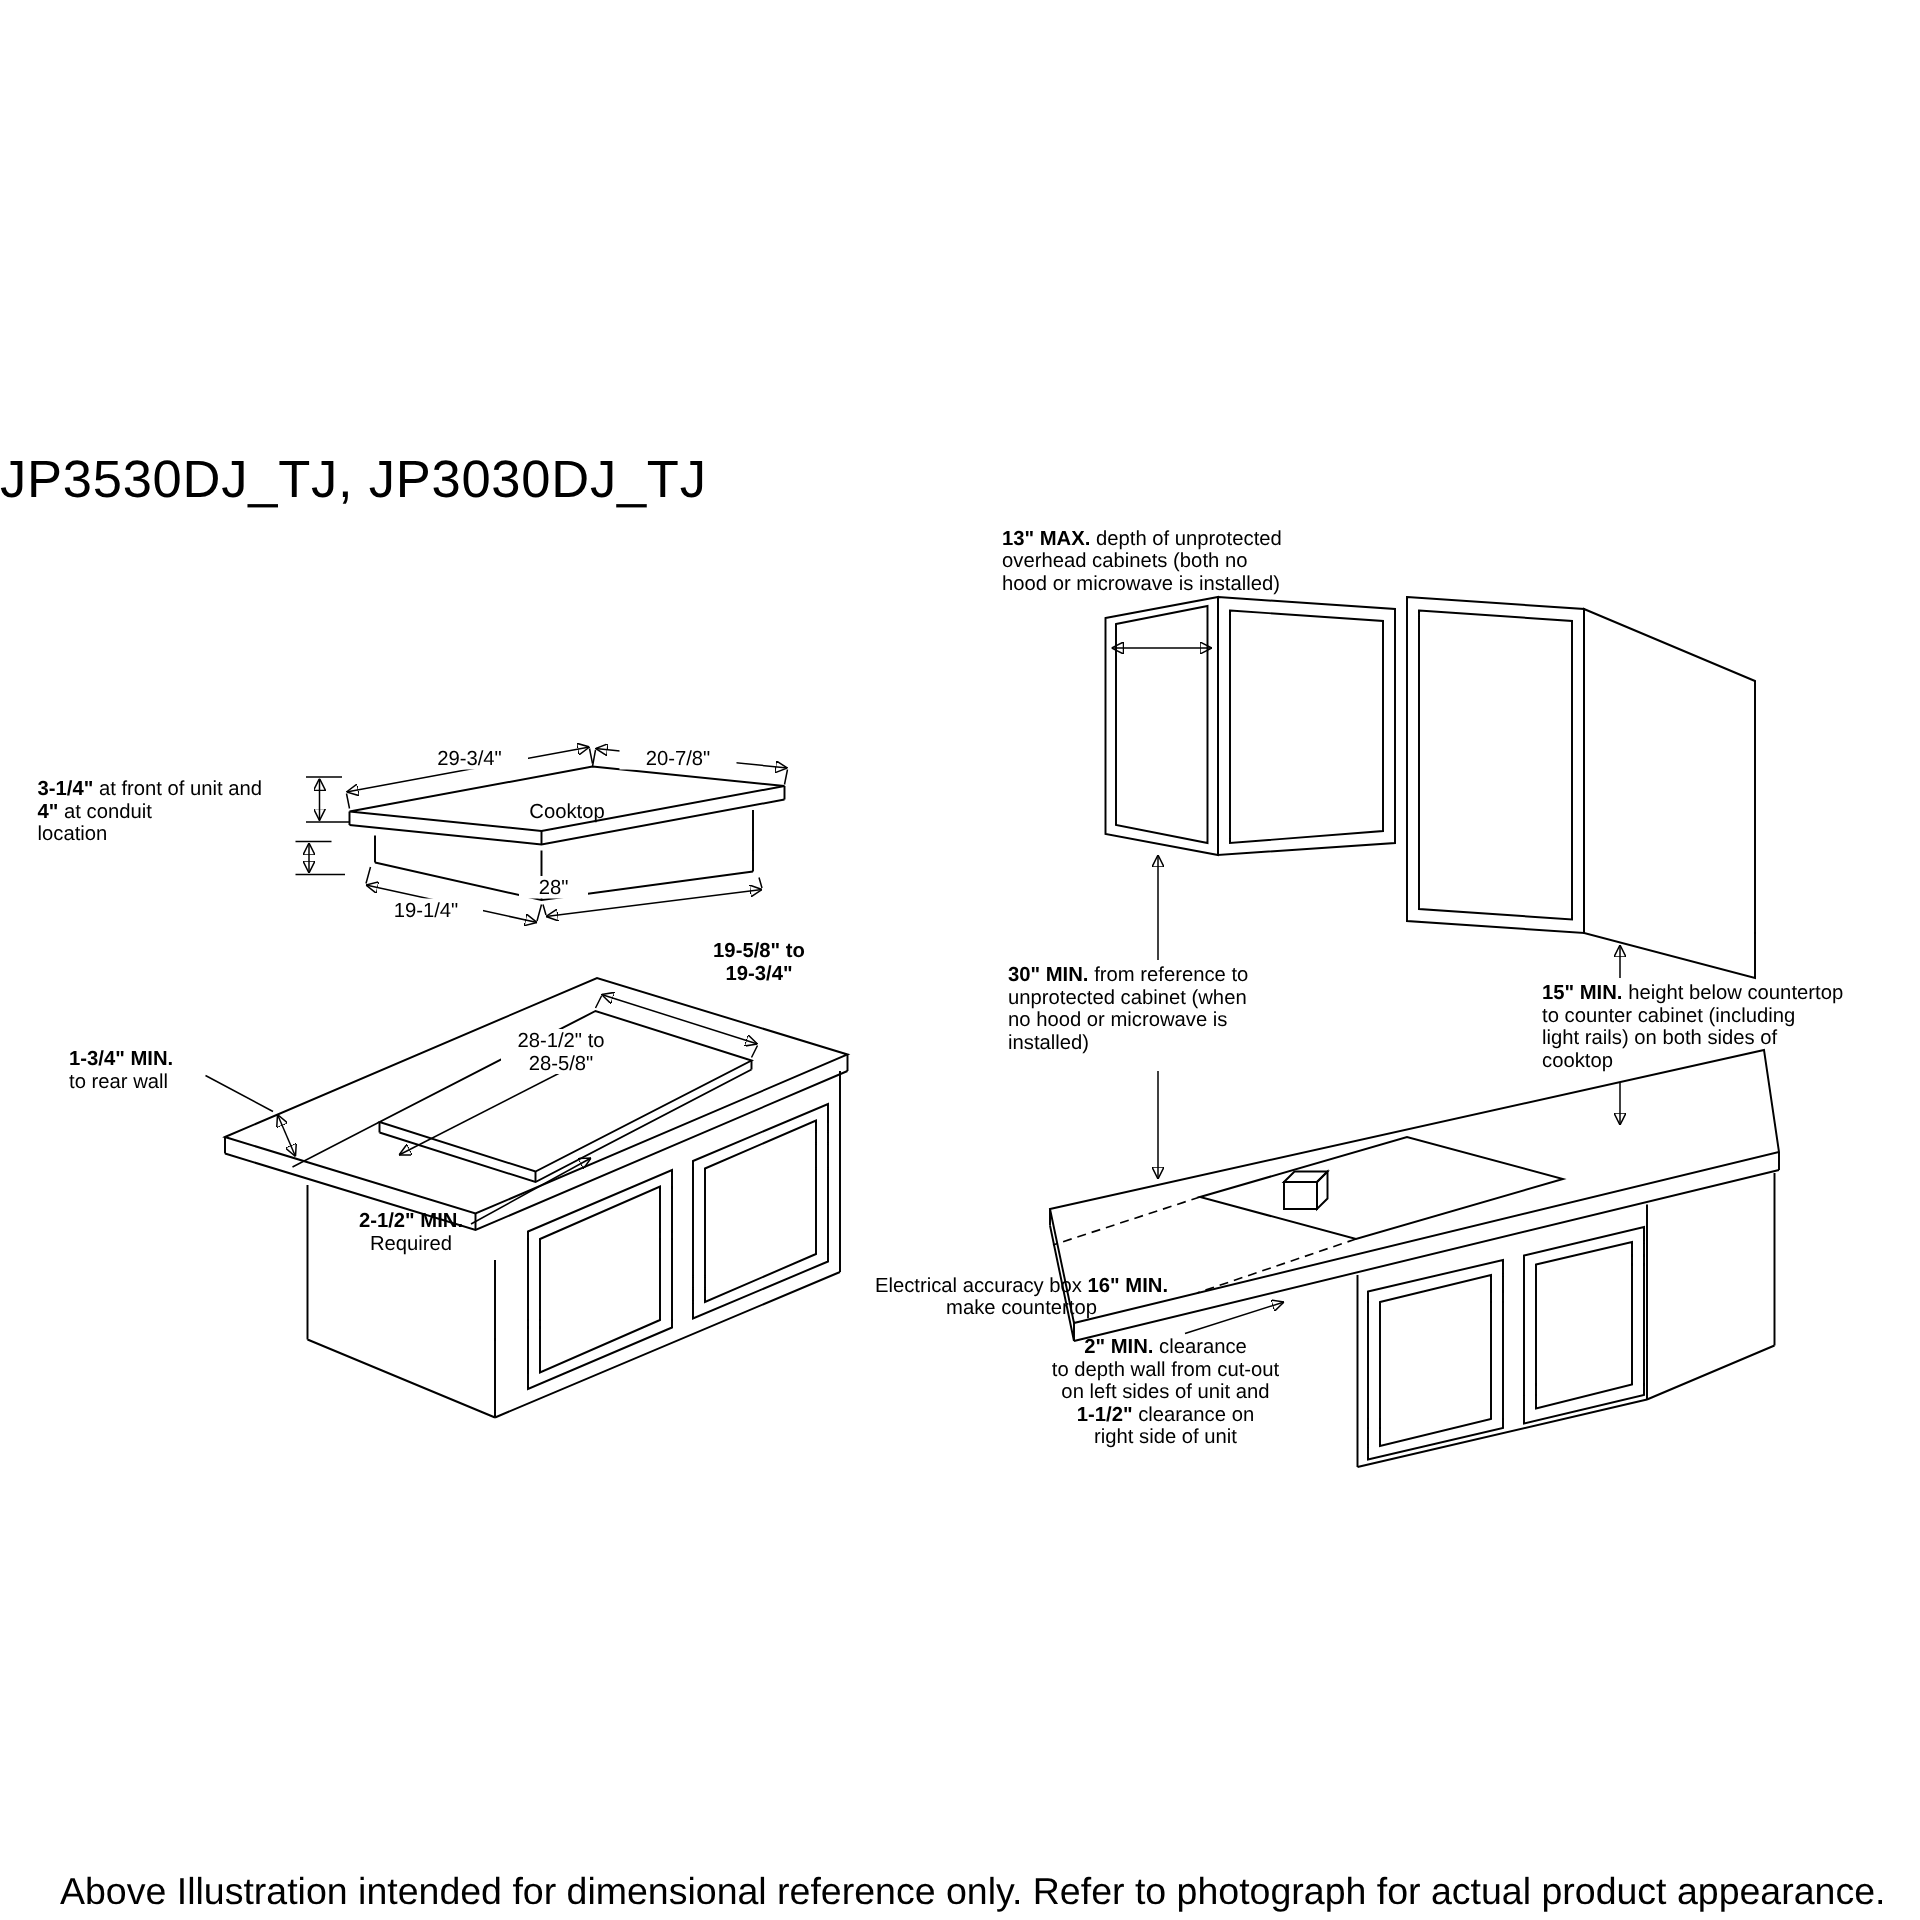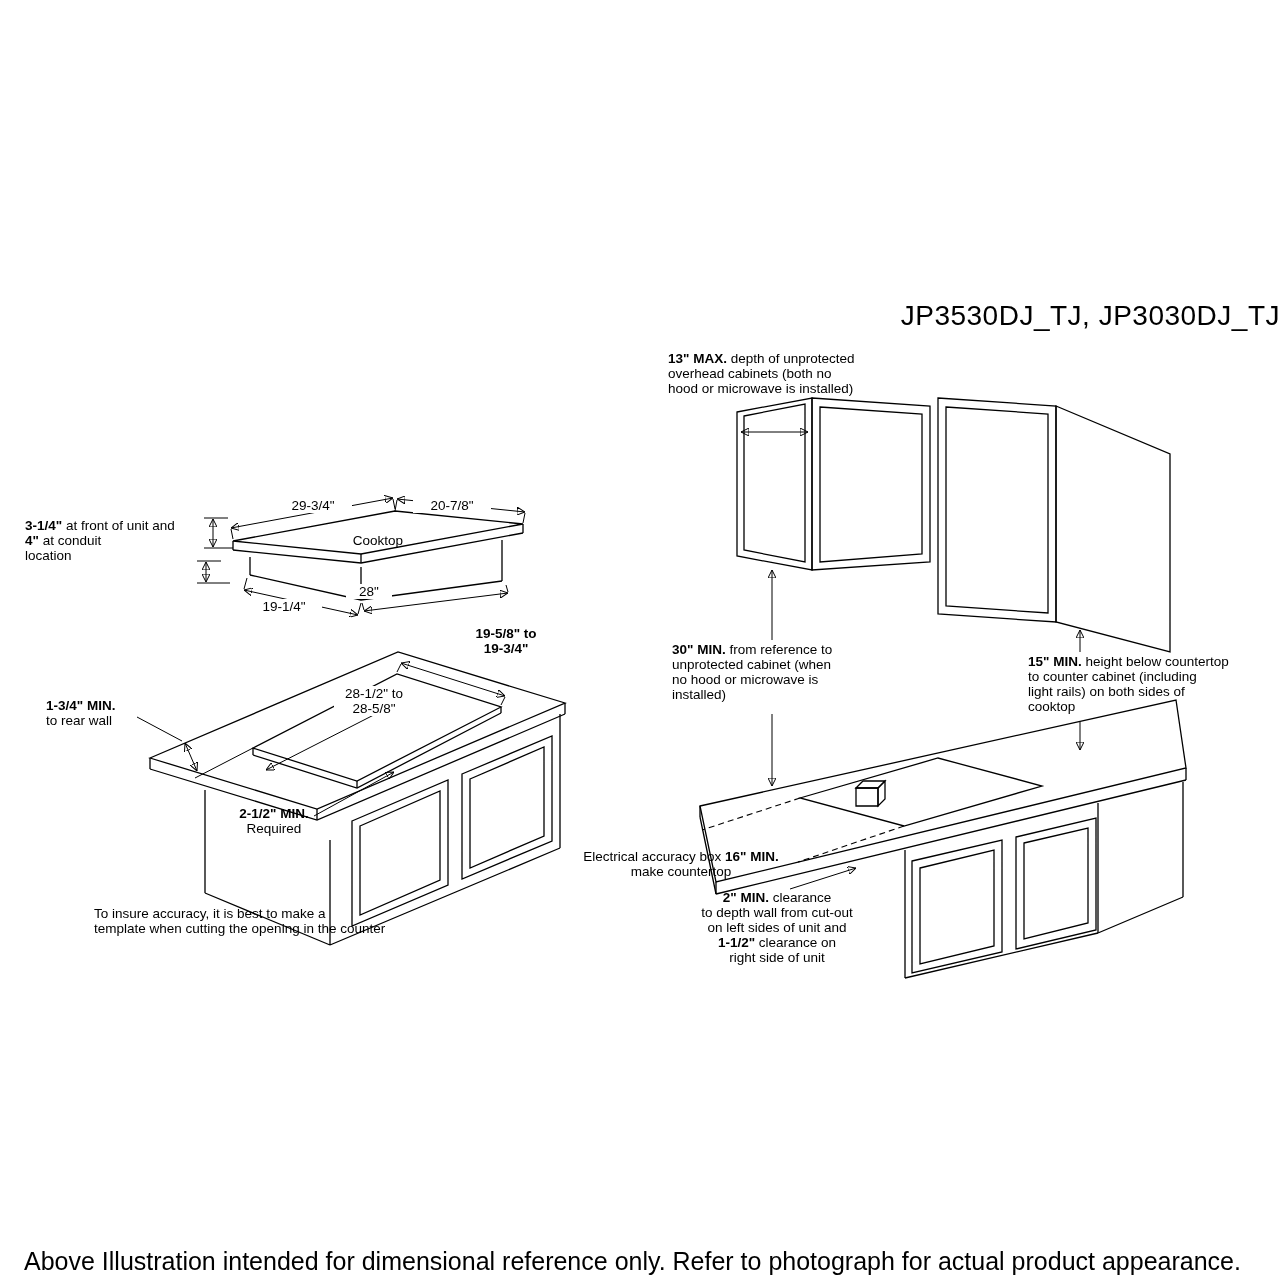--- a/index.html
+++ b/index.html
@@ -8,22 +8,22 @@
   .page{position:relative;width:1280px;height:1280px;background:#fff;overflow:hidden}
   .art{position:absolute;left:0;top:0;width:1280px;height:1280px}
   .art path, .art line, .art polyline{stroke:#000;fill:none}
   .obj{stroke-width:1.3px}
   .dimline{stroke-width:1px}
   .dash{stroke-width:1.1px;stroke-dasharray:6 4}
   .ann{position:absolute;font-size:13.5px;line-height:15px;color:#000;white-space:nowrap}
   .ann b{font-weight:bold}
   .center{text-align:center}
   .dim{background:#fff;padding:0 1px}
-  .title{position:absolute;left:0;top:300px;width:1280px;text-align:right;font-size:28px;letter-spacing:.5px}
-  .footer{position:absolute;left:24px;top:1247px;width:1240px;font-size:25px}
+  .title{position:absolute;left:0;top:300px;width:1280px;text-align:left;font-size:35px;letter-spacing:.5px}
+  .footer{position:absolute;left:40px;top:1247px;width:1240px;font-size:25px}
 </style>
 </head>
 <body>
 
 <div class="page">
 
   <svg class="art" viewBox="0 0 1280 1280" aria-hidden="true">
     <defs>
       <marker id="arr" markerWidth="8" markerHeight="8" refX="8" refY="4" orient="auto-start-reverse" markerUnits="userSpaceOnUse">
         <path d="M0,0 L8,4 L0,8 Z" fill="#000" stroke="none"></path>
@@ -132,24 +132,20 @@
     <div>28-5/8"</div>
   </div>
   <div class="ann" style="left:46px;top:698px;width:112px">
     <div><b>1-3/4" MIN.</b></div>
     <div>to rear wall</div>
   </div>
   <div class="ann center" style="left:228px;top:806px;width:92px">
     <div><b>2-1/2" MIN.</b></div>
     <div>Required</div>
   </div>
-  <div class="ann" style="left:94px;top:906px;width:370px">
-    <div>To insure accuracy, it is best to make a</div>
-    <div>template when cutting the opening in the counter</div>
-  </div>
 
   <div class="ann" style="left:668px;top:351px;width:235px">
     <div><b>13" MAX.</b><span> depth of unprotected</span></div>
     <div>overhead cabinets (both no</div>
     <div>hood or microwave is installed)</div>
   </div>
   <div class="ann" style="left:672px;top:642px;width:212px">
     <div><b>30" MIN.</b><span> from reference to</span></div>
     <div>unprotected cabinet (when</div>
     <div>no hood or microwave is</div>

